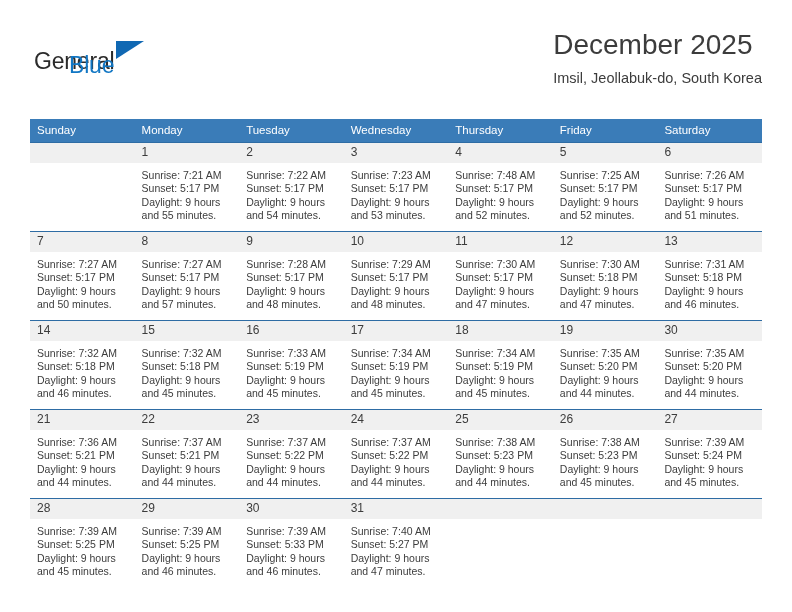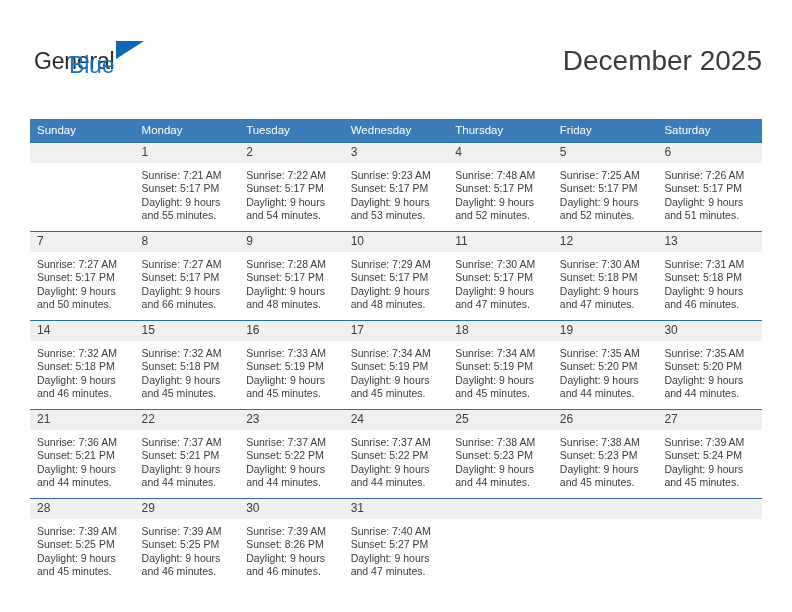--- a/index.html
+++ b/index.html
@@ -60,21 +60,21 @@
     top: 5px;
     width: 0;
     height: 0;
     border-left: 28px solid #1068b3;
     border-bottom: 18px solid transparent;
   }
 
   .title-block {
     position: absolute;
     right: 0;
-    top: 16px;
+    top: 0;
     text-align: left;
   }
   .month-title {
     font-size: 28px;
     font-weight: normal;
     color: #3c3c3c;
     line-height: 34px;
     white-space: nowrap;
   }
   .location {
@@ -144,20 +144,21 @@
   <div class="header">
 
     <div class="logo">
       <span class="logo-general">General</span>
       <span class="logo-tri"></span>
       <span class="logo-blue">Blue</span>
     </div>
 
     <div class="title-block">
       <div class="month-title">December 2025</div>
+      <div class="location">Imsil, Jeollabuk-do, South Korea</div>
     </div>
 
   </div>
 
   <table class="calendar">
     <thead>
       <tr>
         <th>Sunday</th>
         <th>Monday</th>
         <th>Tuesday</th>
@@ -186,21 +187,21 @@
             <div class="cell-body">
               <div>Sunrise: 7:22 AM</div>
               <div>Sunset: 5:17 PM</div>
               <div>Daylight: 9 hours</div>
               <div>and 54 minutes.</div>
             </div>
           </td>
           <td>
             <div class="daynum">3</div>
             <div class="cell-body">
-              <div>Sunrise: 9:23 AM</div>
+              <div>Sunrise: 7:23 AM</div>
               <div>Sunset: 5:17 PM</div>
               <div>Daylight: 9 hours</div>
               <div>and 53 minutes.</div>
             </div>
           </td>
           <td>
             <div class="daynum">4</div>
             <div class="cell-body">
               <div>Sunrise: 7:48 AM</div>
               <div>Sunset: 5:17 PM</div>
@@ -236,21 +237,21 @@
               <div>Daylight: 9 hours</div>
               <div>and 50 minutes.</div>
             </div>
           </td>
           <td>
             <div class="daynum">8</div>
             <div class="cell-body">
               <div>Sunrise: 7:27 AM</div>
               <div>Sunset: 5:17 PM</div>
               <div>Daylight: 9 hours</div>
-              <div>and 66 minutes.</div>
+              <div>and 57 minutes.</div>
             </div>
           </td>
           <td>
             <div class="daynum">9</div>
             <div class="cell-body">
               <div>Sunrise: 7:28 AM</div>
               <div>Sunset: 5:17 PM</div>
               <div>Daylight: 9 hours</div>
               <div>and 48 minutes.</div>
             </div>
@@ -438,21 +439,21 @@
               <div>Sunrise: 7:39 AM</div>
               <div>Sunset: 5:25 PM</div>
               <div>Daylight: 9 hours</div>
               <div>and 46 minutes.</div>
             </div>
           </td>
           <td>
             <div class="daynum">30</div>
             <div class="cell-body">
               <div>Sunrise: 7:39 AM</div>
-              <div>Sunset: 8:26 PM</div>
+              <div>Sunset: 5:33 PM</div>
               <div>Daylight: 9 hours</div>
               <div>and 46 minutes.</div>
             </div>
           </td>
           <td>
             <div class="daynum">31</div>
             <div class="cell-body">
               <div>Sunrise: 7:40 AM</div>
               <div>Sunset: 5:27 PM</div>
               <div>Daylight: 9 hours</div>

